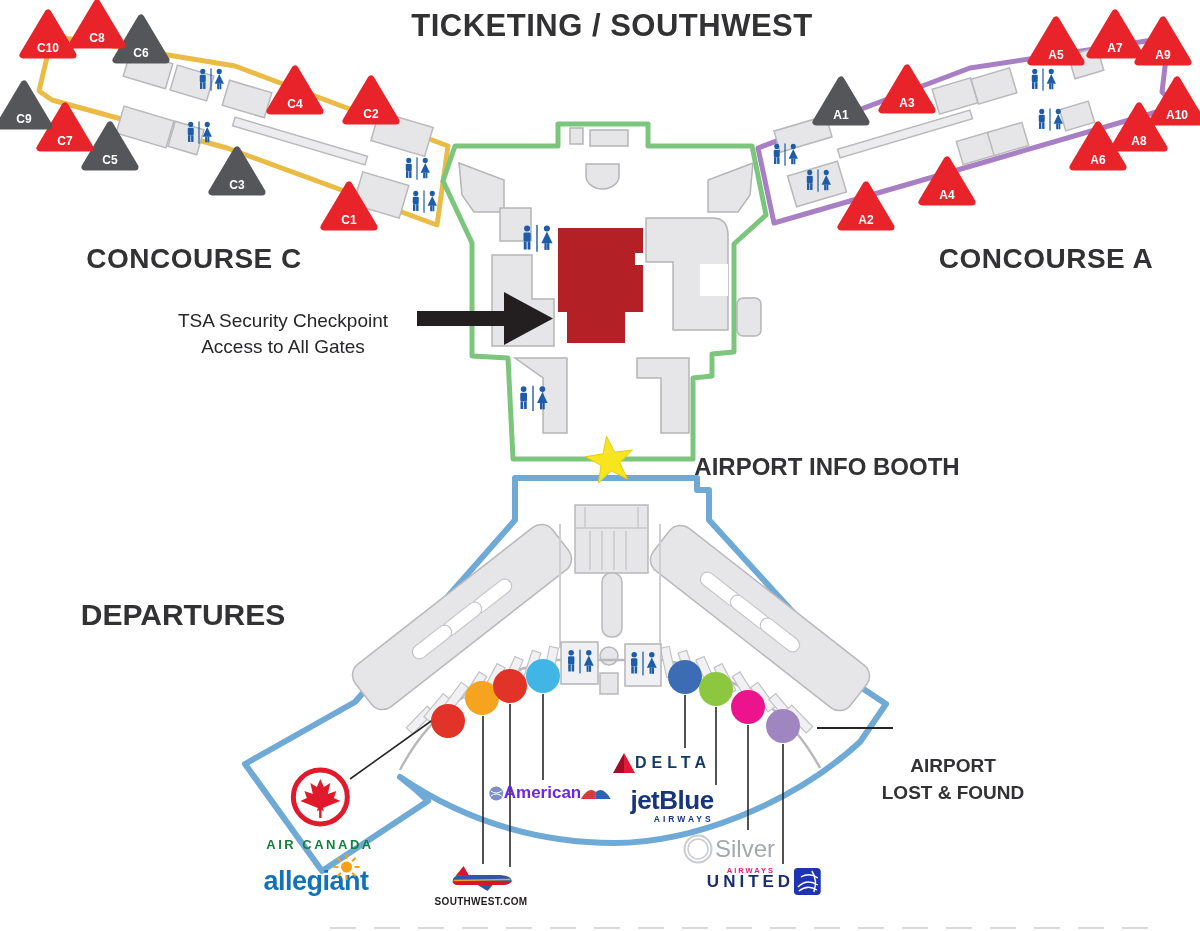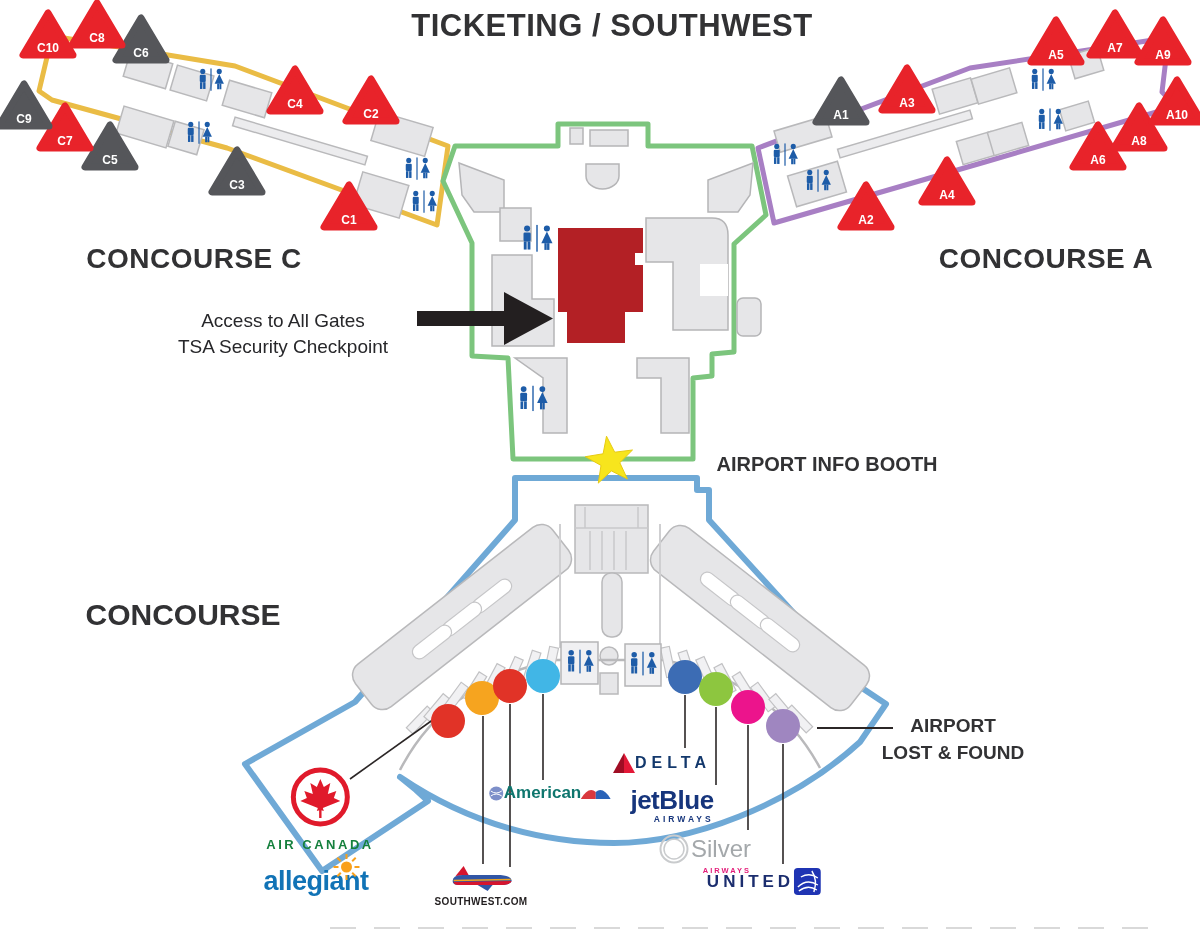--- a/index.html
+++ b/index.html
@@ -3,31 +3,31 @@
 <meta charset="utf-8">
 <style>
   html,body{margin:0;padding:0;background:#fff;}
   .stage{position:relative;width:1200px;height:931px;background:#ffffff;overflow:hidden;
          font-family:"Liberation Sans",sans-serif;}
   svg.map{position:absolute;left:0;top:0;}
   .lbl{position:absolute;white-space:nowrap;color:#323234;font-weight:bold;transform:translateX(-50%);}
   .title{font-size:31px;letter-spacing:.5px;}
   .concourse{font-size:28px;letter-spacing:.5px;}
   .tsa{font-size:19px;font-weight:500;color:#27272a;line-height:26px;text-align:center;}
-  .booth{font-size:20px;}
+  .booth{font-size:24px;}
   .ticketing{font-size:30px;}
-  .lost{font-size:19px;line-height:27px;text-align:center;}
+  .lost{font-size:19px;line-height:27px;text-align:center;margin-top:40px;}
   .gate-label{font:bold 12px "Liberation Sans",sans-serif;fill:#ffffff;text-anchor:middle;}
   .logo{position:absolute;transform:translateX(-50%);text-align:center;white-space:nowrap;}
   .logo .row{display:flex;align-items:center;justify-content:center;gap:0;}
   .ac-text{font-size:13px;font-weight:bold;letter-spacing:2.5px;color:#15803d;margin-top:4px;}
   .alg-text{font-size:27px;font-weight:bold;color:#1173b6;letter-spacing:-.5px;}
   .alg-sun{position:absolute;left:66%;top:-13px;}
   .swa-text{font-size:10px;font-weight:bold;color:#221e1f;letter-spacing:.3px;margin-top:1px;}
-  .aa-text{font-size:17px;font-weight:600;color:#0f766e;}
+  .aa-text{font-size:17px;font-weight:600;color:#6d28d9;}
   .dl-text{font-size:16px;font-weight:bold;letter-spacing:5px;color:#13386c;}
   .jb-text{font-size:26px;font-weight:bold;color:#16357c;letter-spacing:-.5px;}
   .jb-sub{font-size:8.5px;font-weight:bold;letter-spacing:3px;color:#16357c;text-align:right;margin-top:-2px;}
   .sl-text{font-size:24px;color:#a4a8ab;font-weight:500;}
   .sl-sub{position:absolute;font-size:7.5px;font-weight:bold;letter-spacing:2px;color:#e31c79;}
   .un-text{font-size:17px;font-weight:bold;letter-spacing:4px;color:#1b2d6e;}
 </style>
 </head>
 <body>
 
@@ -278,25 +278,25 @@
         <use href="#restroom" x="516" y="385.55" width="34" height="28.9" xlink:href="#restroom"></use>
         <use href="#restroom" x="564" y="649.4" width="32" height="27.2" xlink:href="#restroom"></use>
         <use href="#restroom" x="627" y="651.4" width="32" height="27.2" xlink:href="#restroom"></use>
       </g>
 </svg>
 
 <div class="lbl title" style="left:612px;top:8px;">TICKETING / SOUTHWEST</div>
 <div class="lbl concourse" style="left:1046px;top:243px;">CONCOURSE A</div>
 <div class="lbl concourse" style="left:194px;top:243px;">CONCOURSE C</div>
 <div class="lbl tsa" style="left:283px;top:308px;">
+  <div>TSA Security Checkpoint</div>
   <div>Access to All Gates</div>
-  <div>TSA Security Checkpoint</div>
 </div>
 <div class="lbl booth" style="left:827px;top:453px;">AIRPORT INFO BOOTH</div>
-<div class="lbl ticketing" style="left:183px;top:598px;">CONCOURSE</div>
+<div class="lbl ticketing" style="left:183px;top:598px;">DEPARTURES</div>
 <div class="lbl lost" style="left:953px;top:712px;">
   <div>AIRPORT</div>
   <div>LOST &amp; FOUND</div>
 </div>
 
 <div class="logo" style="left:320px;top:765px;">
   <svg width="64" height="64" viewBox="0 0 64 64">
     <circle cx="32" cy="32" r="27" fill="none" stroke="#e01a2b" stroke-width="5"></circle>
     <g fill="#e01a2b" transform="translate(32,34)">
       <path d="M0,-20 L3.5,-12 L10,-16 L7.5,-5 L16,-8 L13.5,-1 L20,2 L2.5,9 L3.5,12 L0,11 L-3.5,12 L-2.5,9 L-20,2 L-13.5,-1 L-16,-8 L-7.5,-5 L-10,-16 L-3.5,-12 Z"></path>
@@ -358,21 +358,21 @@
     </svg>
     <span class="dl-text">DELTA</span>
   </div>
 </div>
 
 <div class="logo" style="left:672px;top:785px;">
   <div class="jb-text">jetBlue</div>
   <div class="jb-sub">AIRWAYS</div>
 </div>
 
-<div class="logo" style="left:704px;top:832px;">
+<div class="logo" style="left:728px;top:832px;">
   <div class="row" style="position:relative;">
     <svg width="34" height="34" viewBox="0 0 34 34">
       <circle cx="17" cy="17" r="13.5" fill="none" stroke="#c9cbcd" stroke-width="2"></circle>
       <circle cx="17" cy="17" r="10" fill="none" stroke="#c9cbcd" stroke-width="1.5"></circle>
     </svg>
     <span class="sl-text">Silver</span>
     <span class="sl-sub" style="right:0;bottom:-9px;">AIRWAYS</span>
   </div>
 </div>
 

